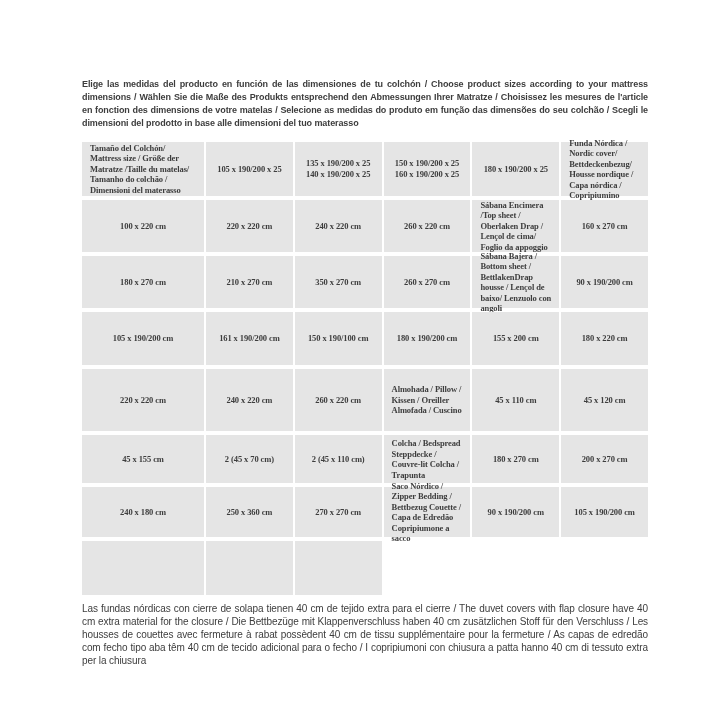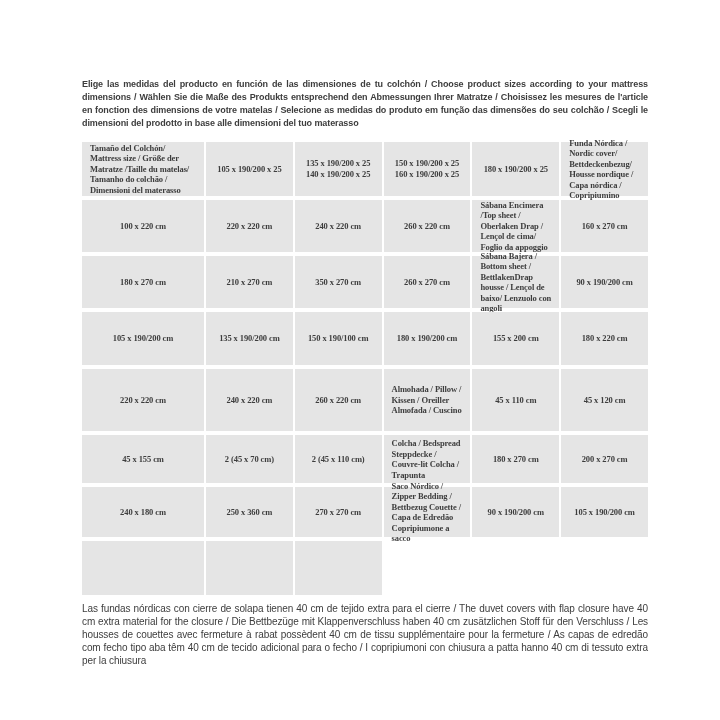--- a/index.html
+++ b/index.html
@@ -100,21 +100,21 @@
       <div class="cell label">Sábana Encimera /Top sheet / Oberlaken Drap / Lençol de cima/ Foglio da appoggio</div>
       <div class="cell value">160 x 270 cm</div>
       <div class="cell value">180 x 270 cm</div>
       <div class="cell value">210 x 270 cm</div>
       <div class="cell value">350 x 270 cm</div>
       <div class="cell value">260 x 270 cm</div>
 
       <div class="cell label">Sábana Bajera / Bottom sheet / BettlakenDrap housse / Lençol de baixo/ Lenzuolo con angoli</div>
       <div class="cell value">90 x 190/200 cm</div>
       <div class="cell value">105 x 190/200 cm</div>
-      <div class="cell value">135 x 190/200 cm</div>
+      <div class="cell value">161 x 190/200 cm</div>
       <div class="cell value">150 x 190/100 cm</div>
       <div class="cell value">180 x 190/200 cm</div>
 
       <div class="cell value">155 x 200 cm</div>
       <div class="cell value">180 x 220 cm</div>
       <div class="cell value">220 x 220 cm</div>
       <div class="cell value">240 x 220 cm</div>
       <div class="cell value">260 x 220 cm</div>
 
       <div class="cell label">Almohada  / Pillow / Kissen / Oreiller Almofada / Cuscino</div>

